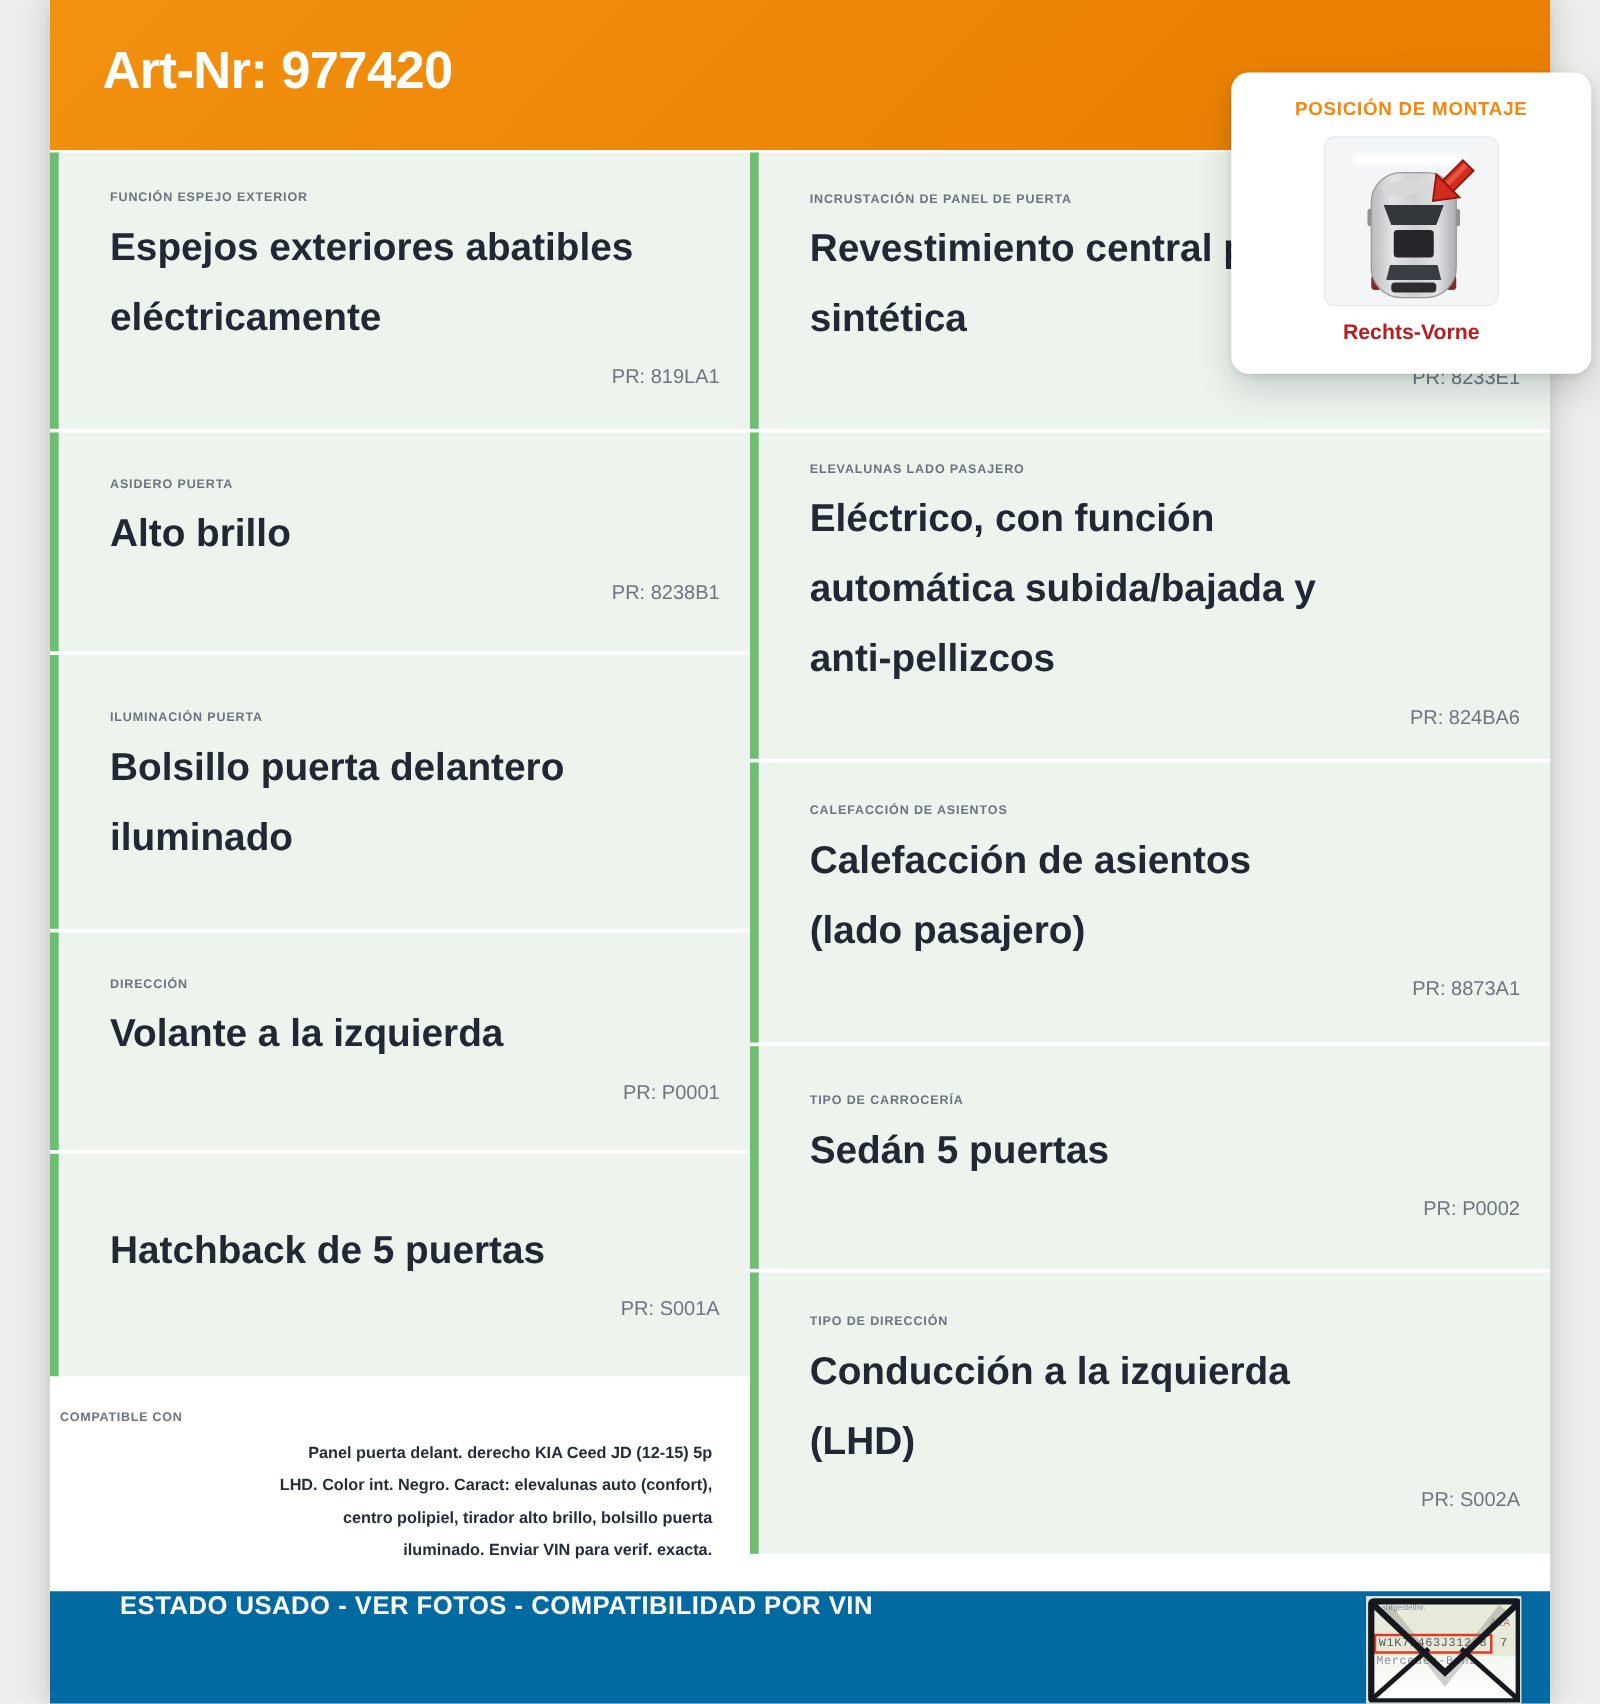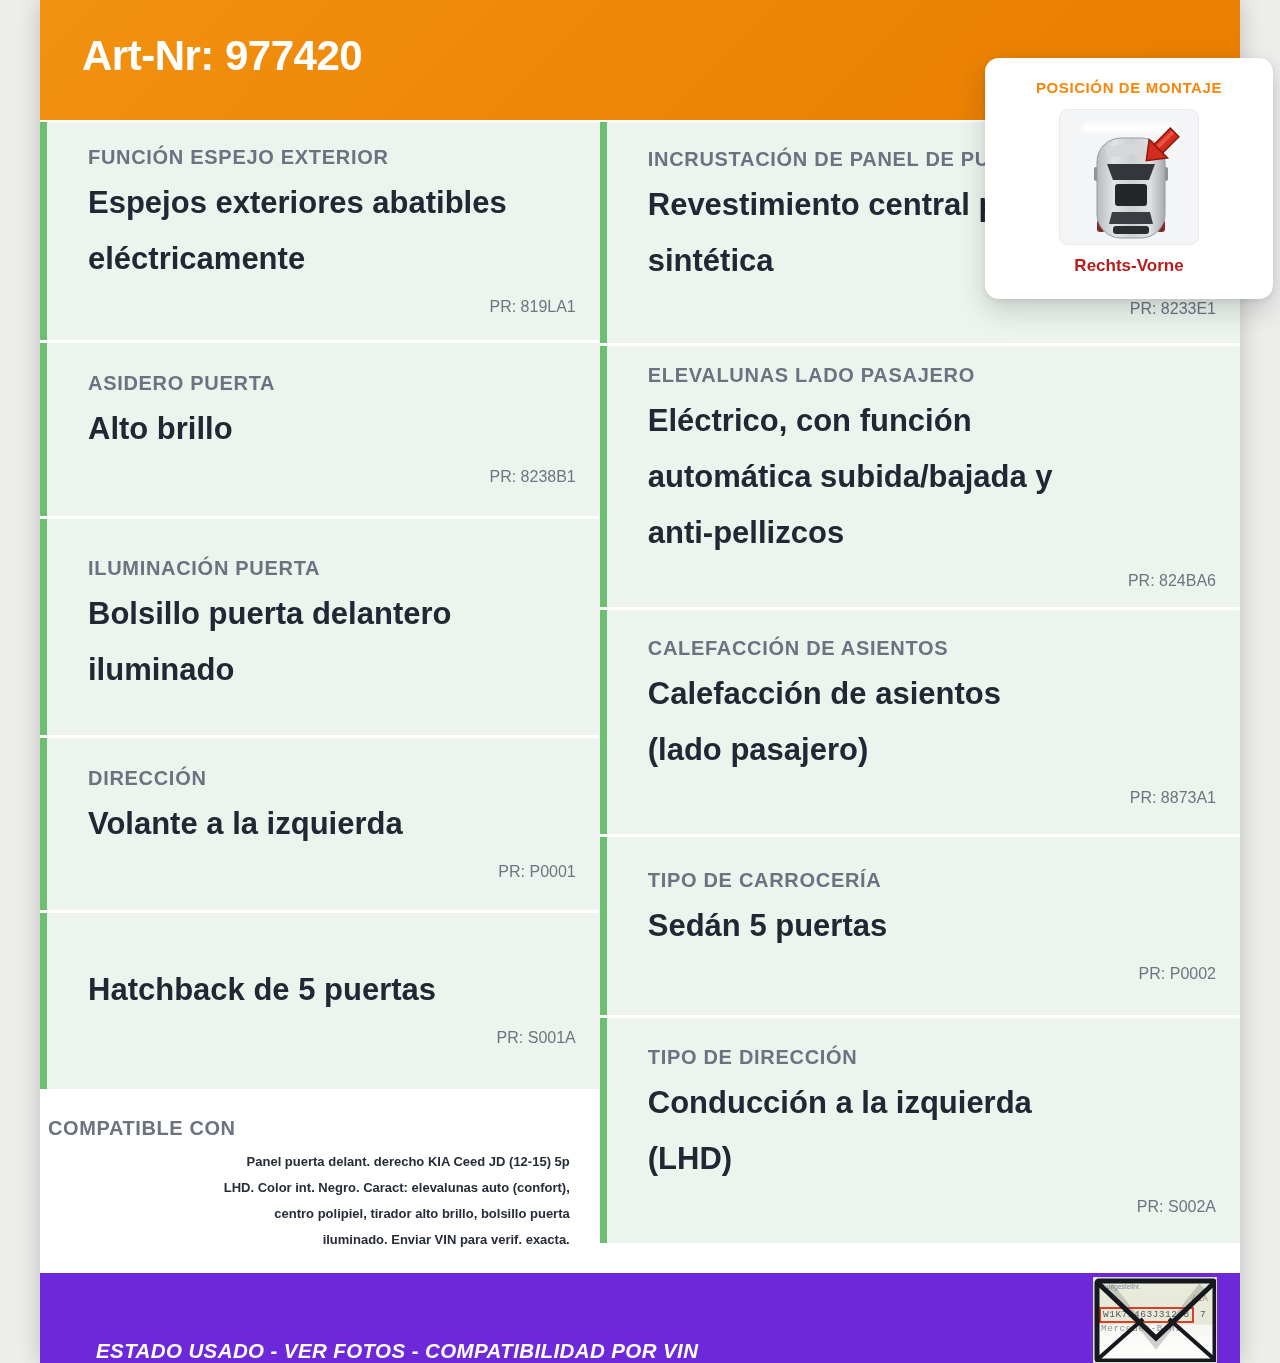--- a/index.html
+++ b/index.html
@@ -40,21 +40,21 @@
   .col-left  .attr-card:nth-child(2){height:177px}
   .col-left  .attr-card:nth-child(3){height:221px}
   .col-left  .attr-card:nth-child(4){height:176px}
   .col-left  .attr-card:nth-child(5){height:180px}
   .col-right .attr-card:nth-child(1){height:221px}
   .col-right .attr-card:nth-child(2){height:261px}
   .col-right .attr-card:nth-child(3){height:224px}
   .col-right .attr-card:nth-child(4){height:178px}
   .col-right .attr-card:nth-child(5){height:225px}
   .attr-label {
-    font-size:20px; font-weight:700; letter-spacing:.7px;
+    font-size:10px; font-weight:700; letter-spacing:.7px;
     color:#6b7280; text-transform:uppercase;
   }
   .attr-value {
     font-size:31px; font-weight:700; color:#212733;
     line-height:56px; margin-top:6px; white-space:pre-line;
   }
   .attr-pr { font-size:16px; color:#6e7580; margin-top:11px;text-align:right; }
   
   .compat {
     flex:1 1 auto; background:#ffffff;
@@ -84,24 +84,23 @@
   }
   .pos-img .watermark {
     position:absolute; left:22px; top:13px; width:92px; height:9px;
     background:rgba(255,255,255,.95); filter:blur(2px); border-radius:3px;
   }
   .pos-img svg.car   { position:absolute; left:33px; top:26px; }
   .pos-img svg.arrow { position:absolute; right:14px; top:17px; }
   .pos-caption { margin-top:11px; font-size:17px; font-weight:700; color:#b91c1c; }
   
   .footer {
-    height:90px; background:#6d28d9;
-    display:flex; align-items:flex-end; padding-left:56px;
+    height:90px; background:#0369a1;
+    display:flex; align-items:flex-start; padding-left:56px;
     position:relative;
-    font-style:italic;
   }
   .footer-text {
     color:#ffffff; font-size:20.5px; font-weight:700; letter-spacing:.4px;
   }
   
   .vin-img {
     position:absolute; left:1053px; top:1277px; width:124px; height:86px;
     background:#f7f7f4; z-index:7; overflow:hidden;
     border:1px solid #d9d9d2;
   }

